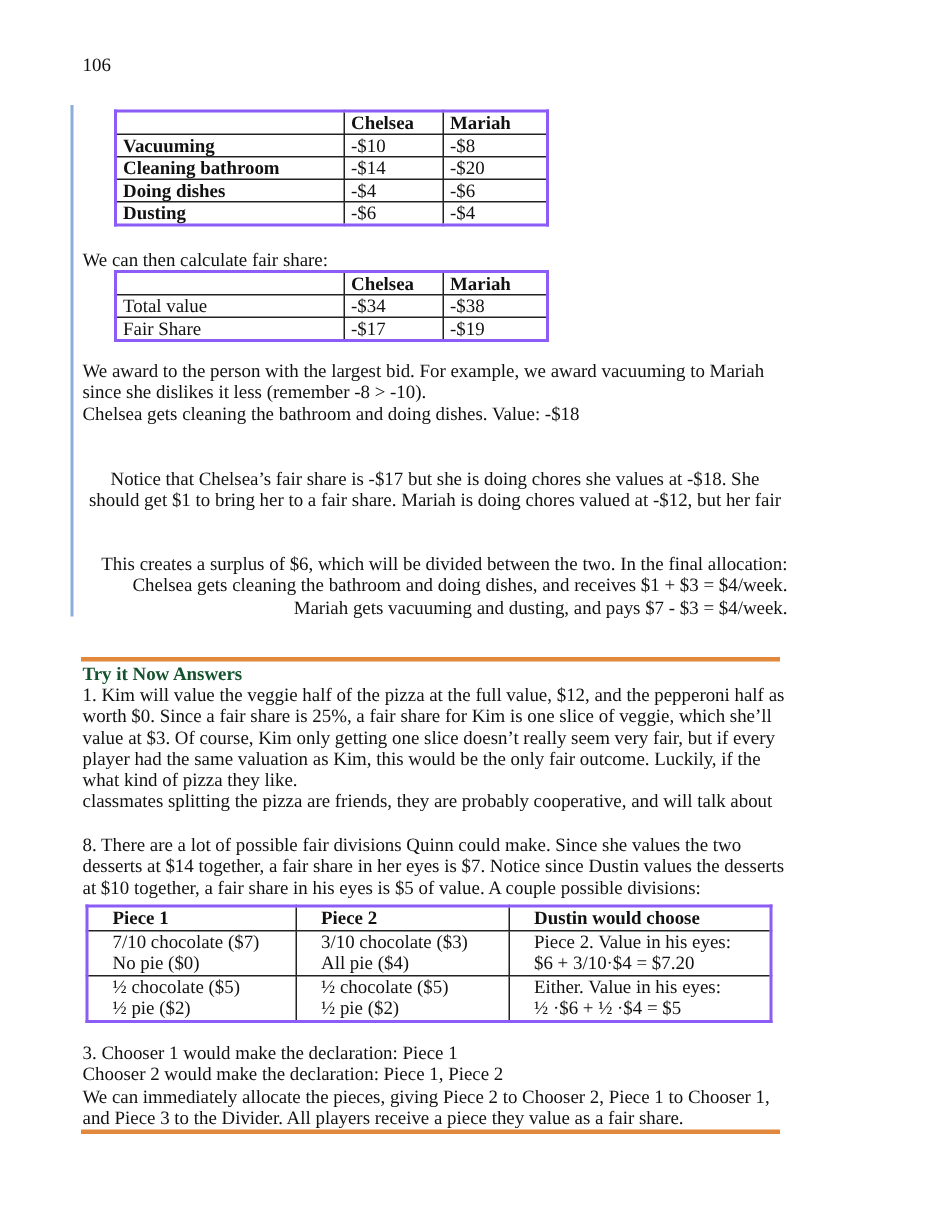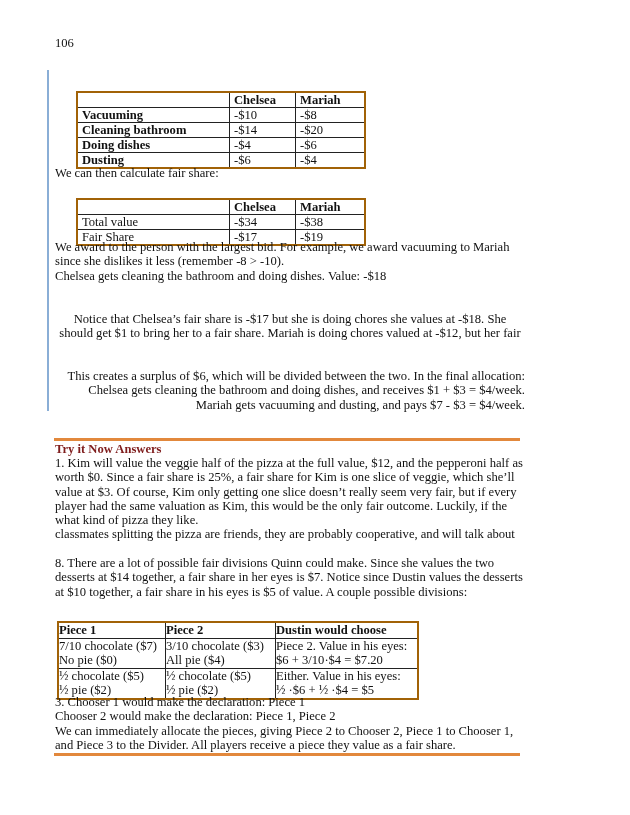--- a/index.html
+++ b/index.html
@@ -10,26 +10,26 @@
   .abs { position: absolute; }
   .page-number { left: 55px; top: 36px; font-size: 12.6px; }
   .change-bar { left: 47px; top: 70px; width: 2px; height: 341px; background: #8aaed6; }
   table.grid { border-collapse: collapse; position: absolute; font-size: 12.6px; }
   table.grid td, table.grid th {
     border: 1px solid #222; padding: 0 4px; text-align: left; vertical-align: top;
     height: 14px; line-height: 14px; font-weight: normal; white-space: nowrap;
   }
   table.grid th { font-weight: bold; }
   table.grid td.b { font-weight: bold; font-family: Liberation Serif, serif; }
-  table.grid { border: 2px solid #a16207; margin-top: 18px; }
+  table.grid { border: 2px solid #8b5cf6; }
   .para { left: 55px; width: 470px; }
   .para p { margin: 0; }
   .orange-rule { left: 54px; width: 466px; height: 3px; background: #e2883c; }
-  .answers-title { left: 55px; top: 442px; color: #7f1d1d; font-weight: bold; font-size: 12.6px; }
-  table.grid.t3 td, table.grid.t3 th { line-height: 14.5px; height: auto; padding: 0 0; }
+  .answers-title { left: 55px; top: 442px; color: #14532d; font-weight: bold; font-size: 12.6px; }
+  table.grid.t3 td, table.grid.t3 th { line-height: 14.5px; height: auto; padding: 0 16px; }
 </style>
 </head>
 <body>
 
 <div class="abs page-number">106</div>
 <div class="abs change-bar"></div>
 
 <table class="grid" style="left:76px; top:73px;">
   <tbody>
       <tr>

